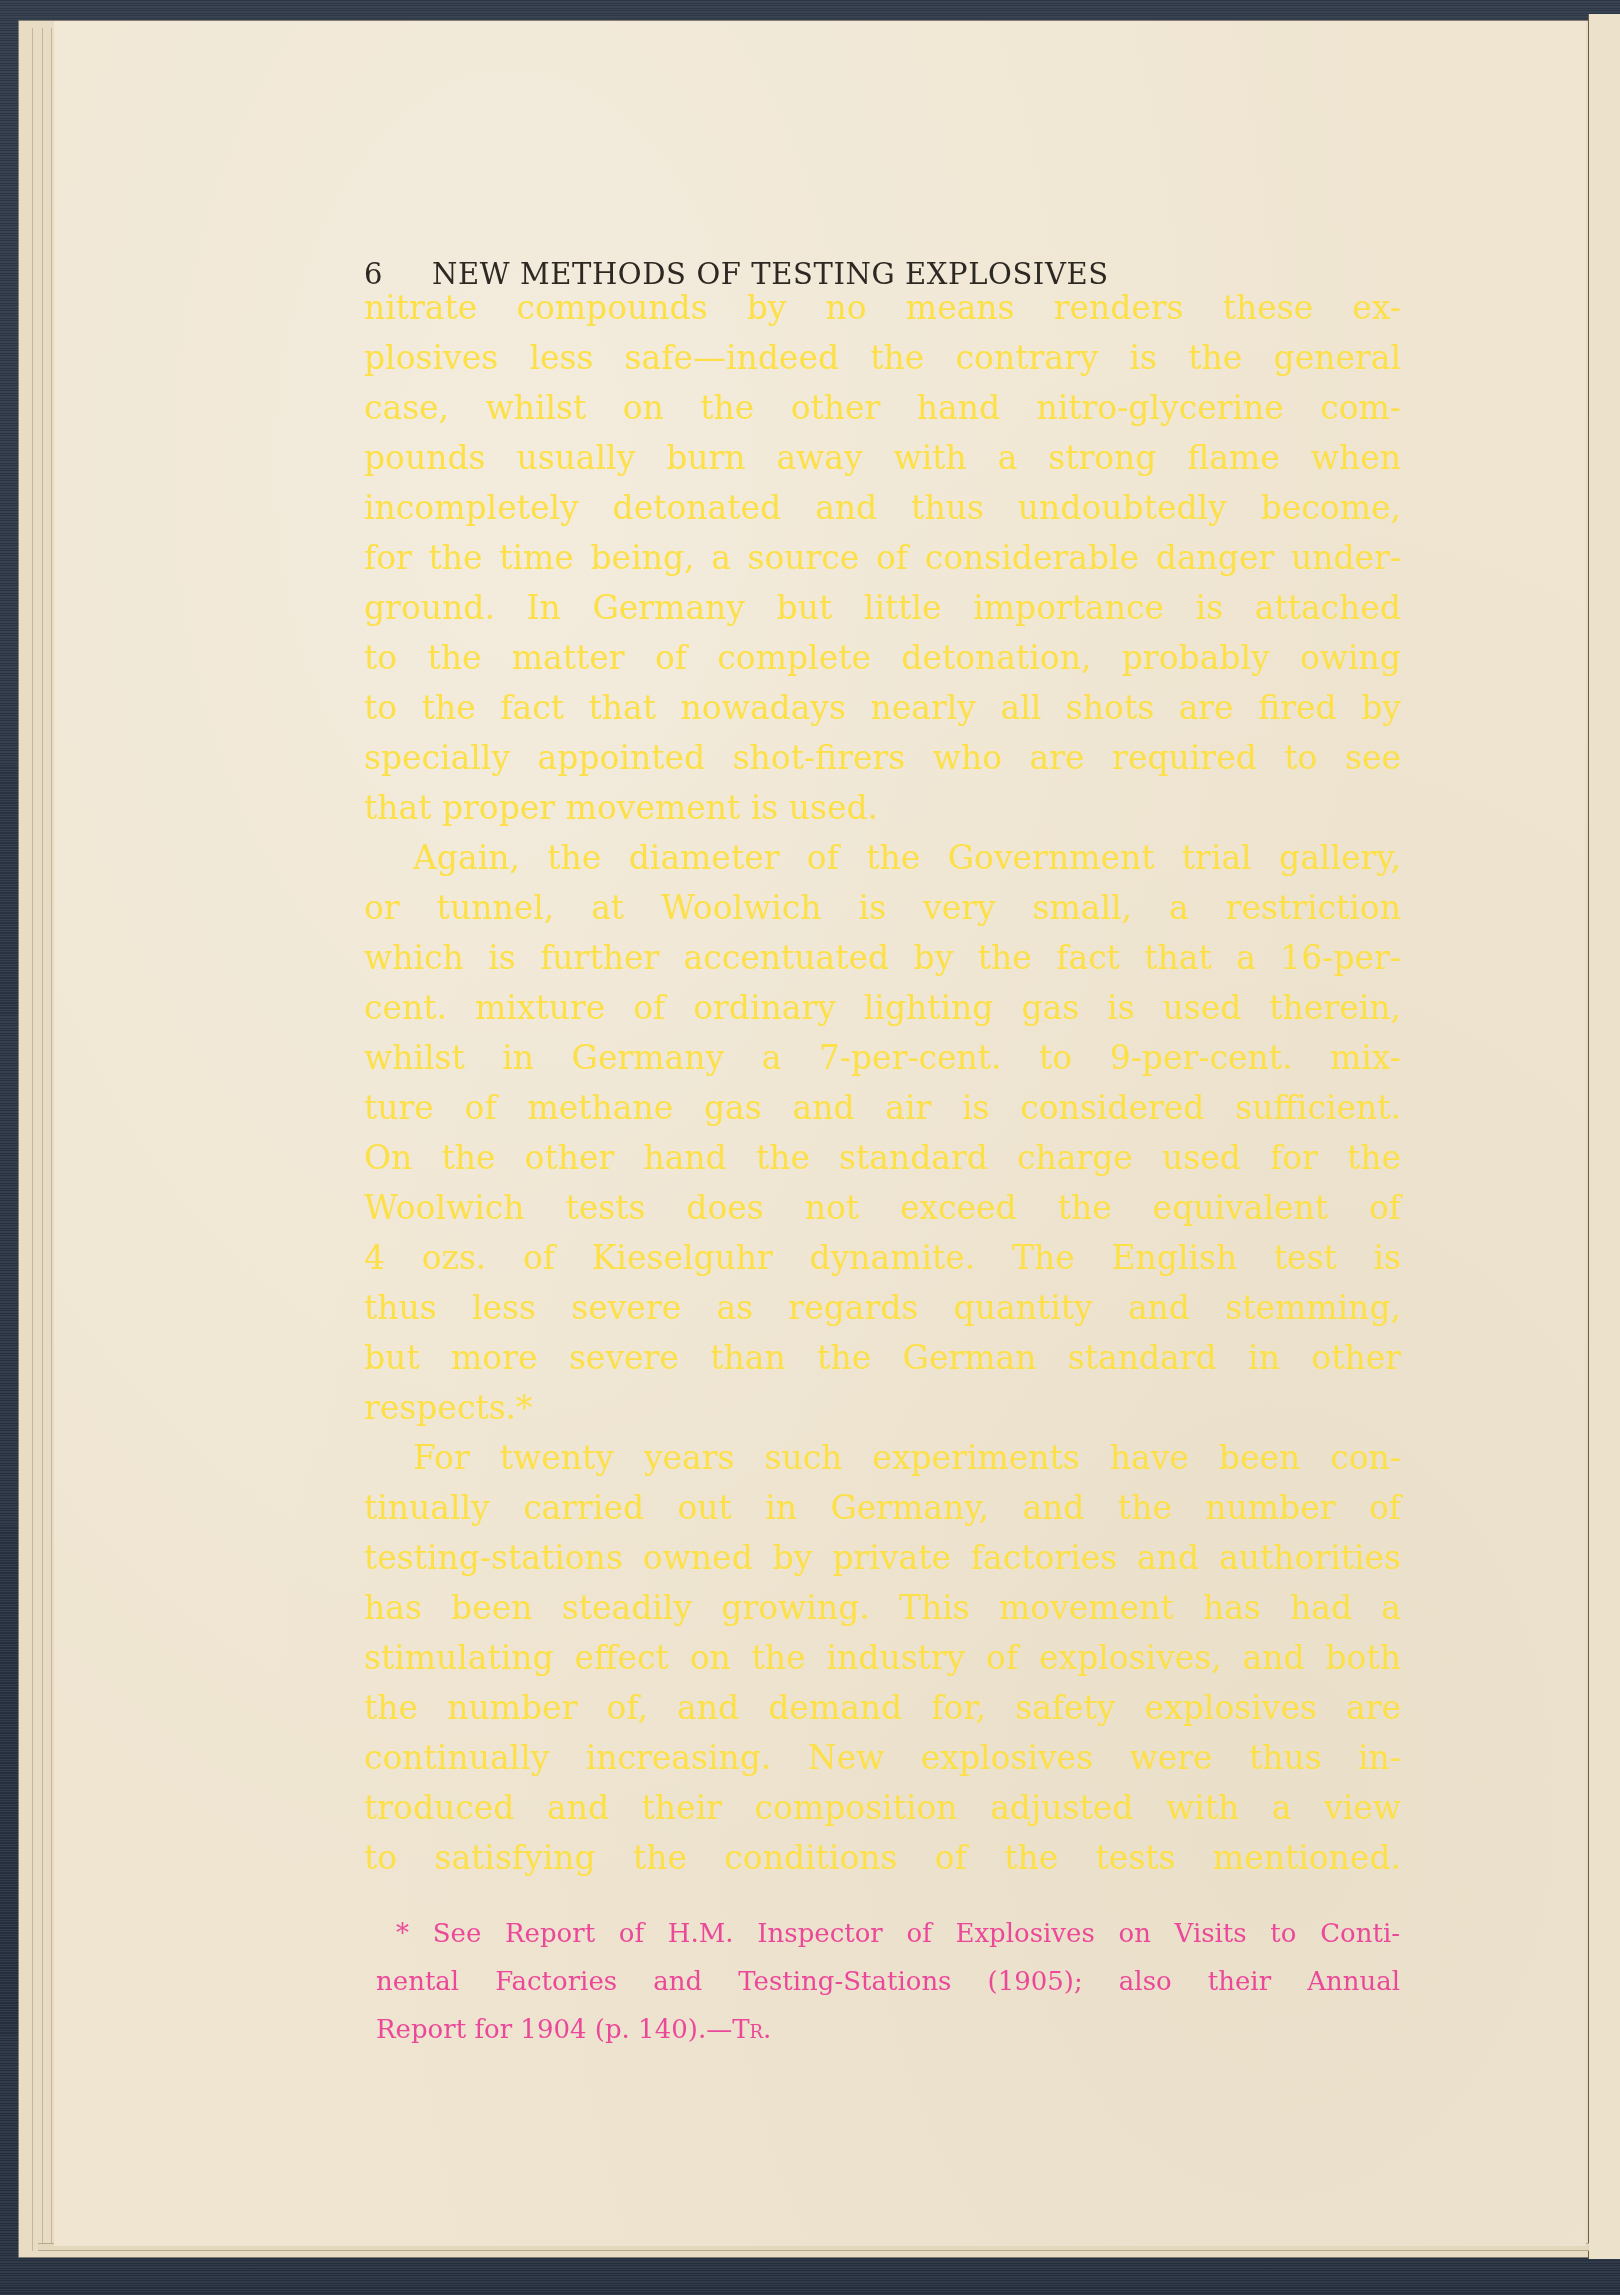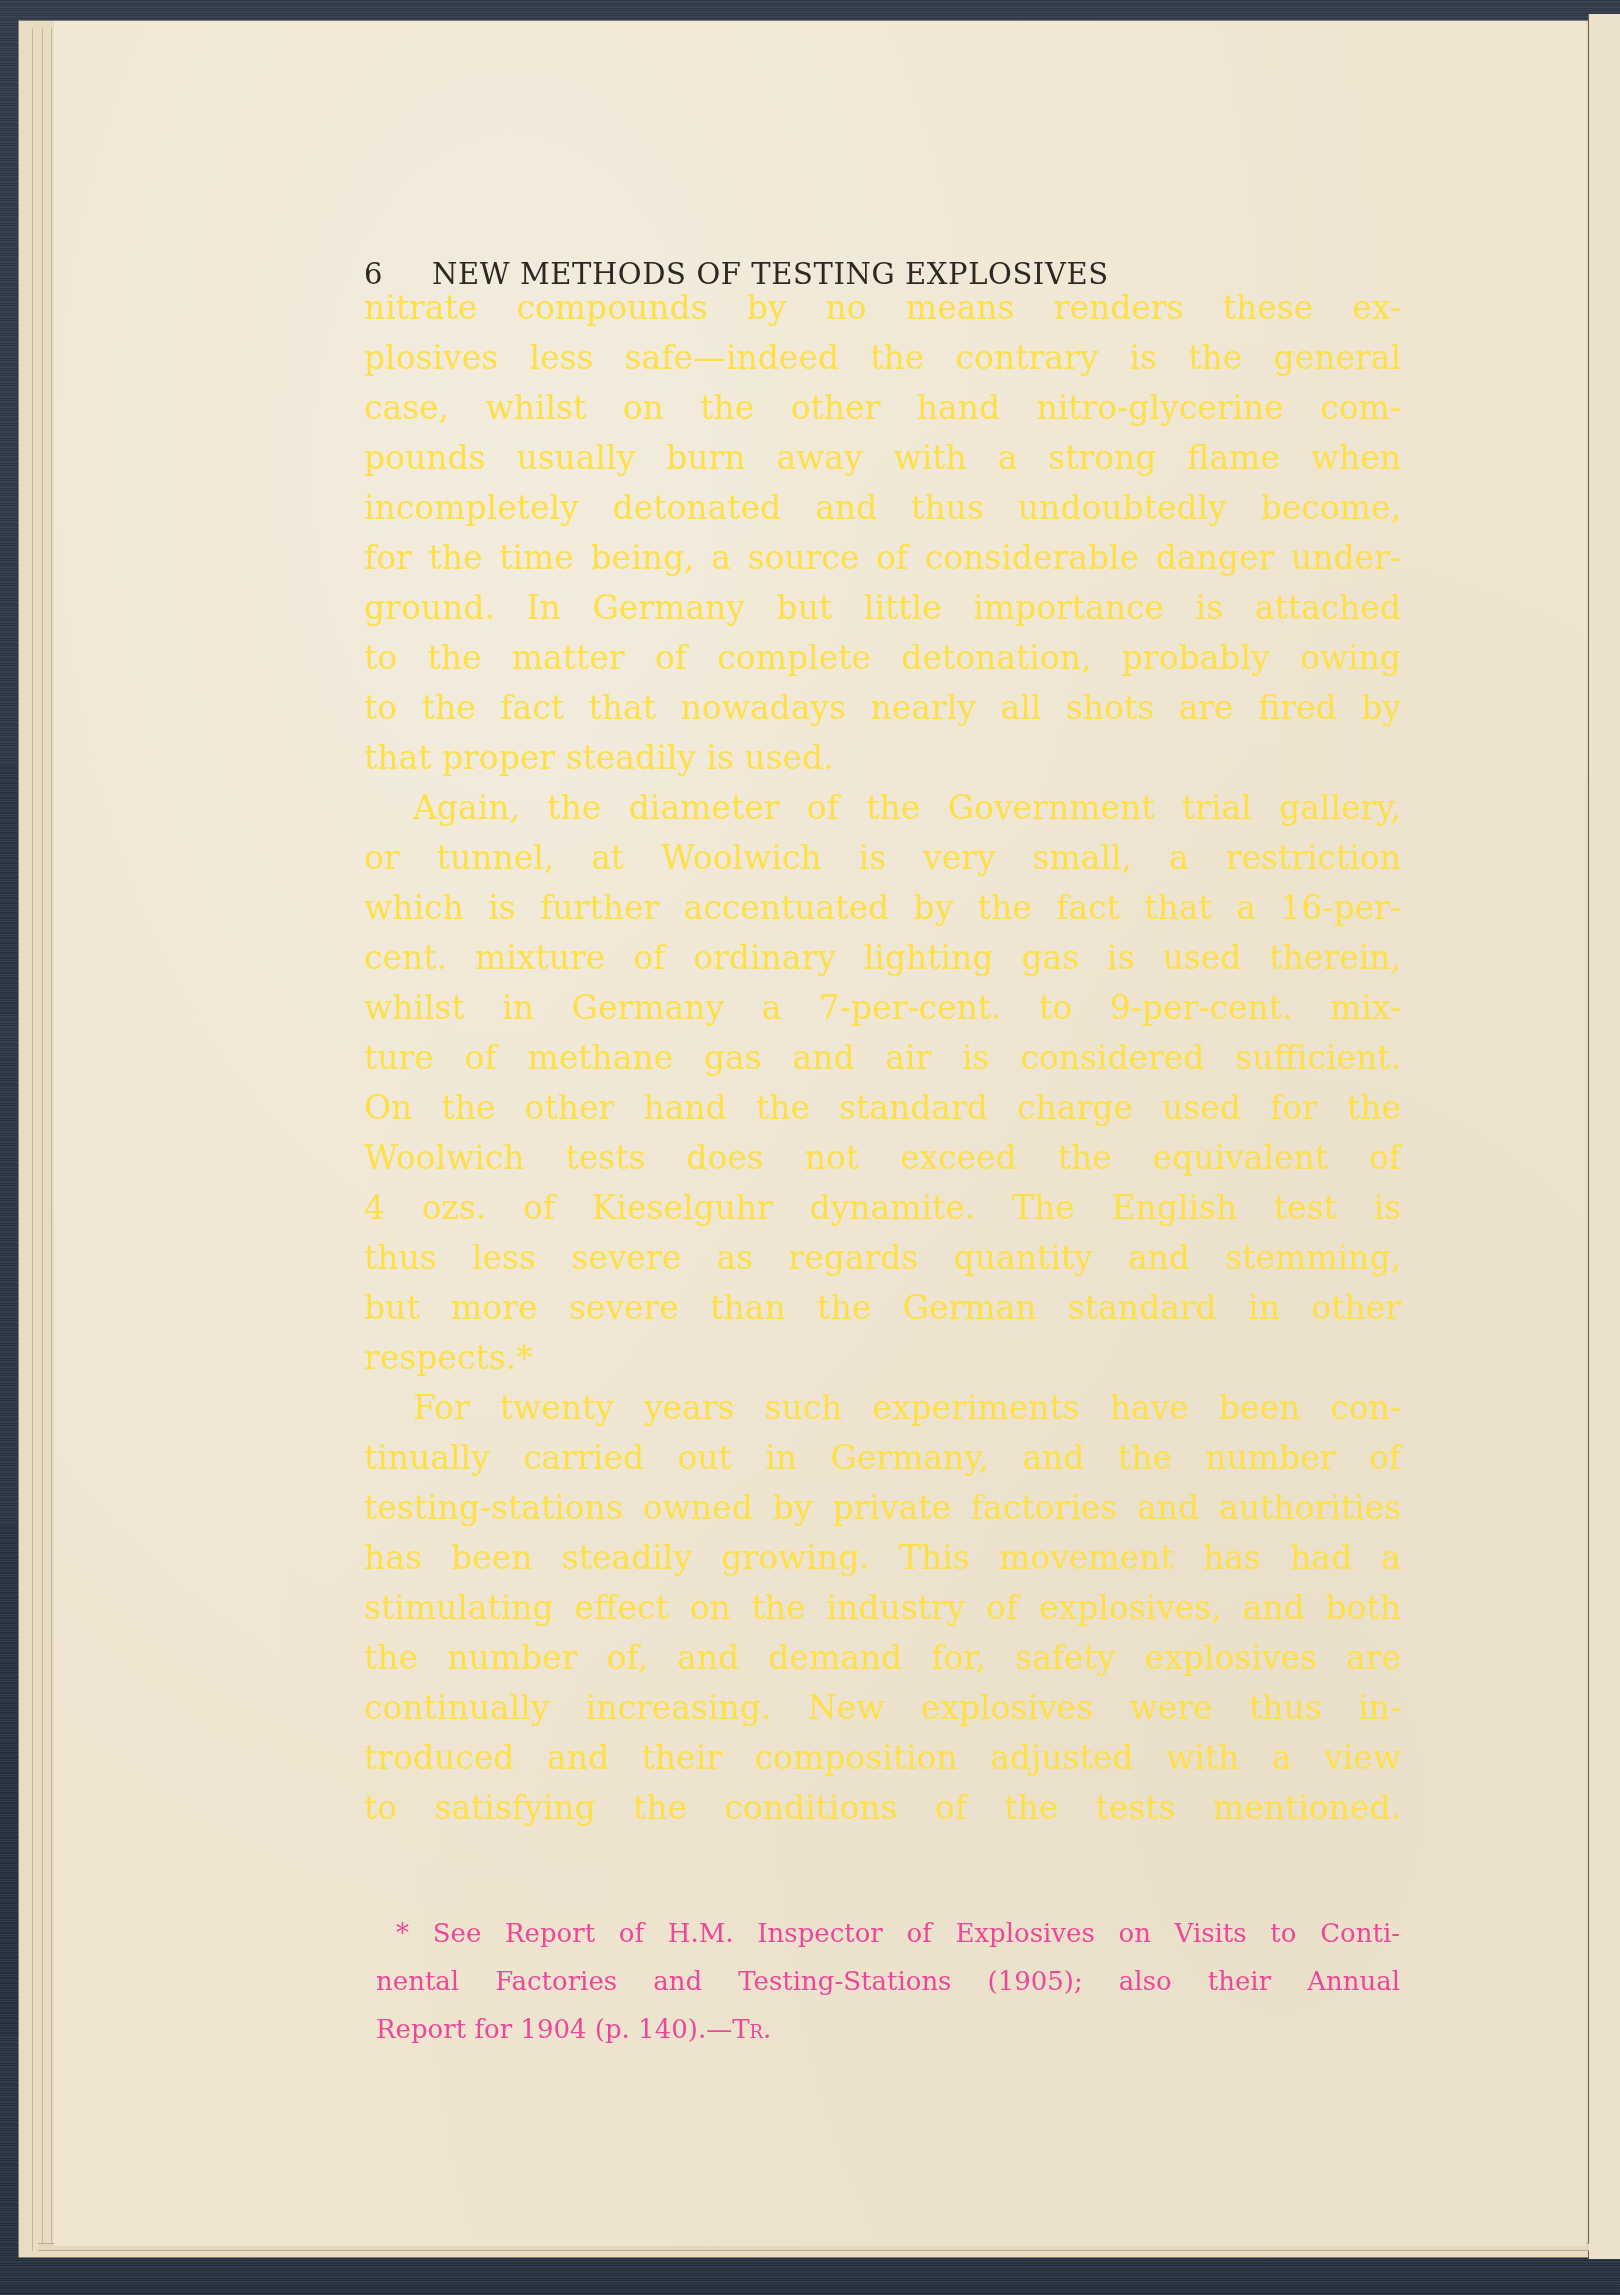--- a/index.html
+++ b/index.html
@@ -150,21 +150,22 @@
 <div class="body-text">
   <span class="line">nitrate compounds by no means renders these ex-</span>
   <span class="line">plosives less safe—indeed the contrary is the general</span>
   <span class="line">case, whilst on the other hand nitro-glycerine com-</span>
   <span class="line">pounds usually burn away with a strong flame when</span>
   <span class="line">incompletely detonated and thus undoubtedly become,</span>
   <span class="line">for the time being, a source of considerable danger under-</span>
   <span class="line">ground. In Germany but little importance is attached</span>
   <span class="line">to the matter of complete detonation, probably owing</span>
   <span class="line">to the fact that nowadays nearly all shots are fired by</span>
-  <span class="line last">that proper steadily is used.</span>
+  <span class="line">specially appointed shot-firers who are required to see</span>
+  <span class="line last">that proper movement is used.</span>
   <span class="line indent">Again, the diameter of the Government trial gallery,</span>
   <span class="line">or tunnel, at Woolwich is very small, a restriction</span>
   <span class="line">which is further accentuated by the fact that a 16-per-</span>
   <span class="line">cent. mixture of ordinary lighting gas is used therein,</span>
   <span class="line">whilst in Germany a 7-per-cent. to 9-per-cent. mix-</span>
   <span class="line">ture of methane gas and air is considered sufficient.</span>
   <span class="line">On the other hand the standard charge used for the</span>
   <span class="line">Woolwich tests does not exceed the equivalent of</span>
   <span class="line">4 ozs. of Kieselguhr dynamite. The English test is</span>
   <span class="line">thus less severe as regards quantity and stemming,</span>

